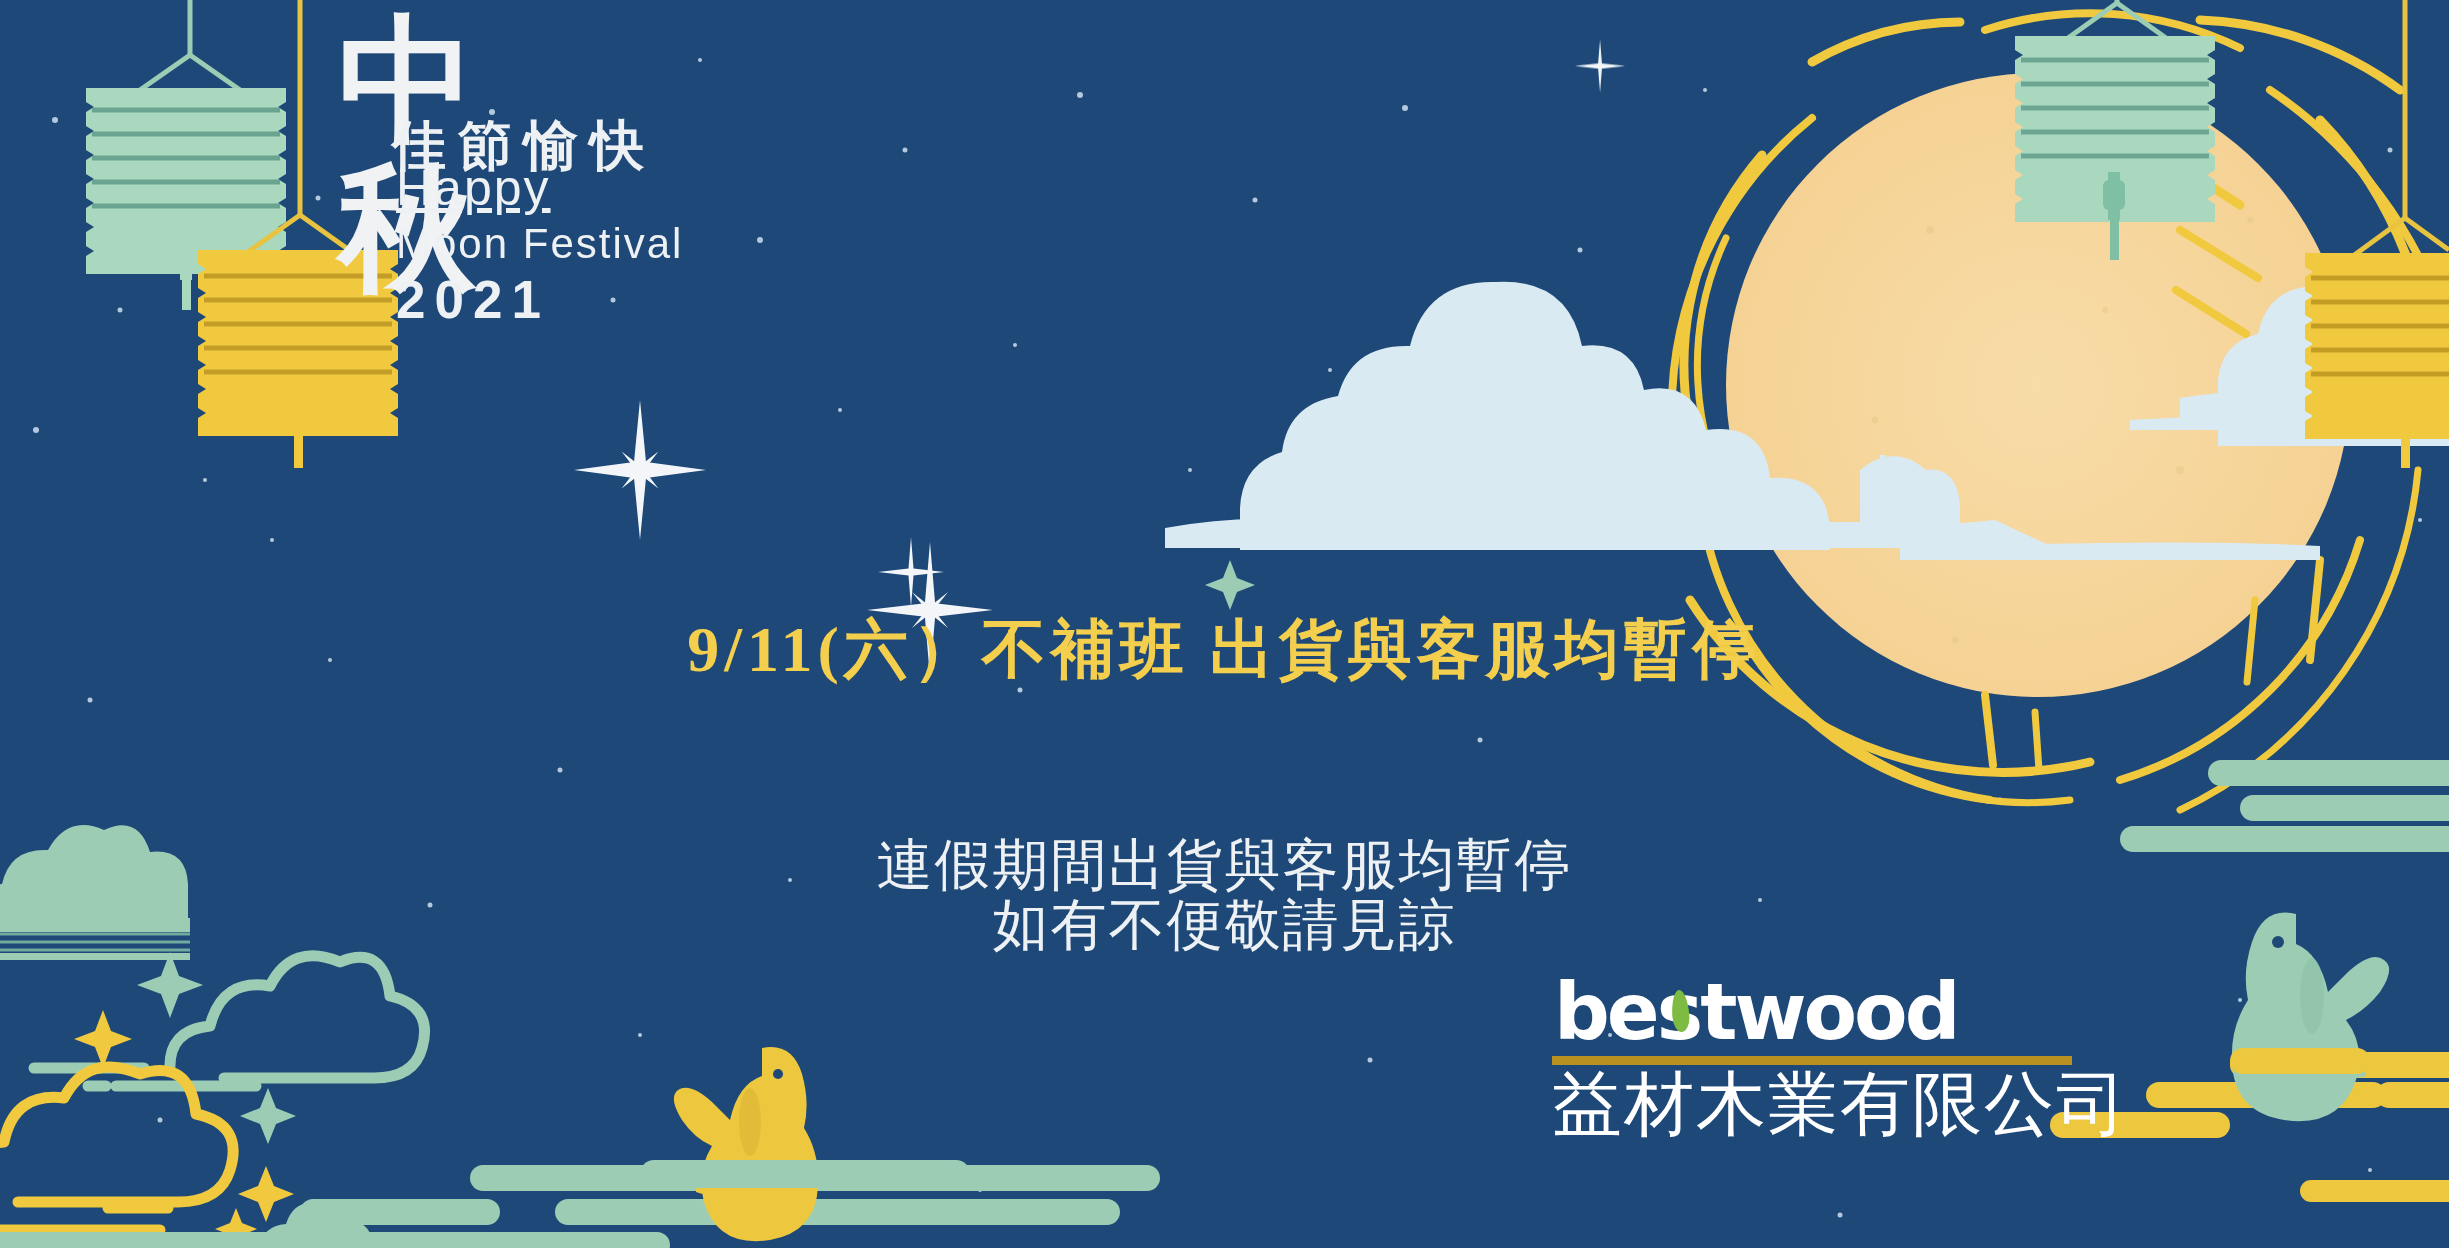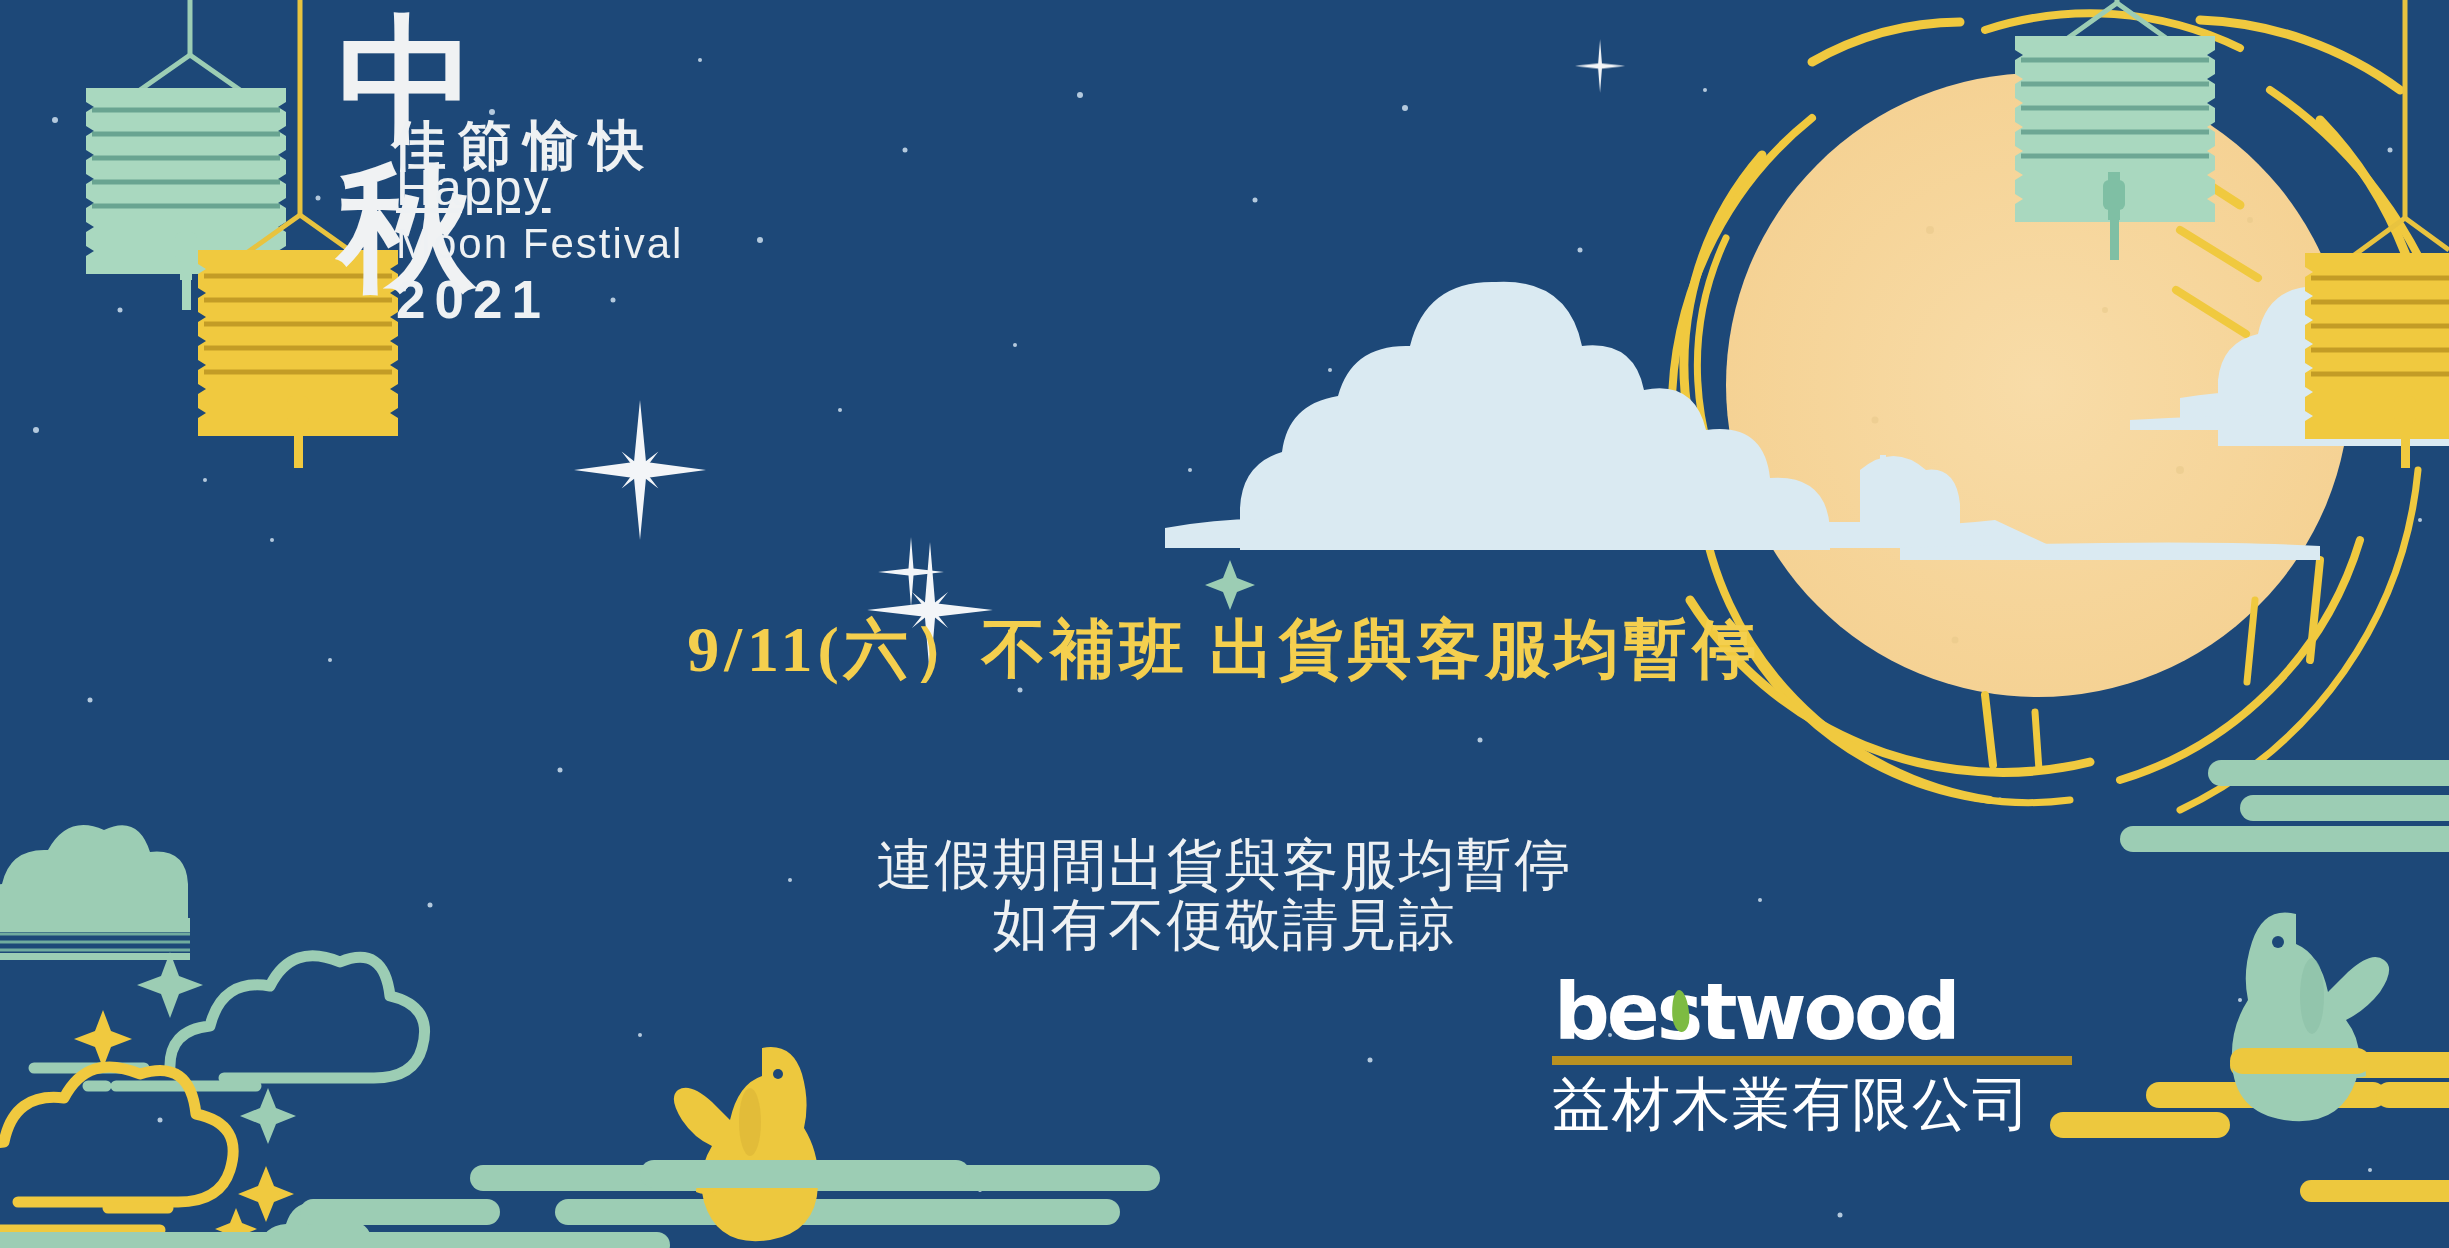--- a/index.html
+++ b/index.html
@@ -117,21 +117,21 @@
   .logo-rule {
     height: 9px;
     background: #b99121;
     margin-top: 4px;
     width: 100%;
   }
   .logo-cn {
     color: #ffffff;
     font-family: "Liberation Sans", sans-serif;
     font-weight: 400;
-    font-size: 58px;
+    font-size: 70px;
     line-height: 66px;
     letter-spacing: 2px;
     margin-top: 6px;
     white-space: nowrap;
   }
 </style>
 </head>
 <body>
 
 <div id="stage">

